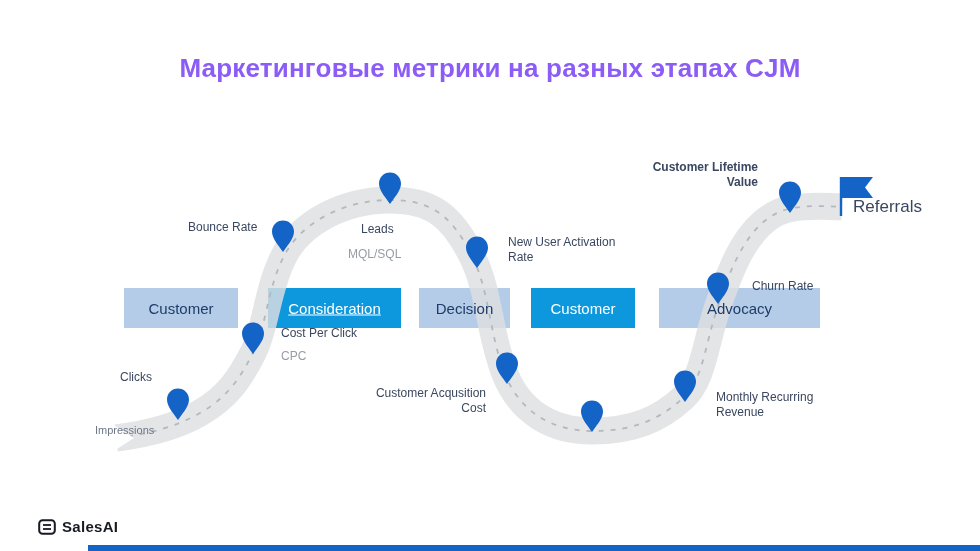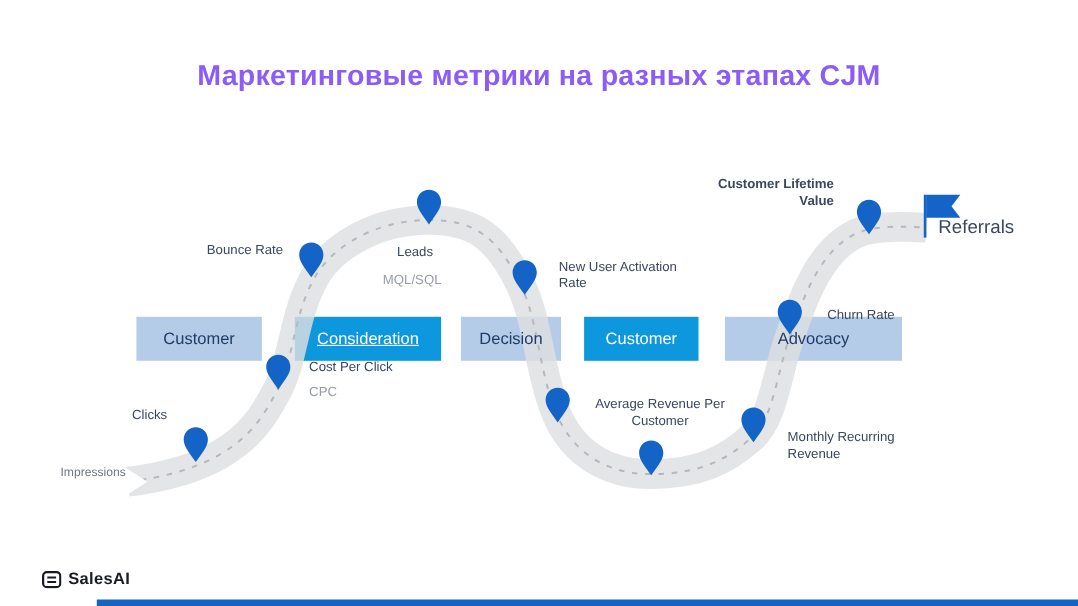--- a/index.html
+++ b/index.html
@@ -24,21 +24,21 @@
     position:absolute;z-index:5;font-size:15px;white-space:nowrap;
     transform:translate(-50%,-50%);
   }
   .stage-label.light{color:#1d3c68;}
   .stage-label.solid{color:#ffffff;}
   .metric{
     position:absolute;font-size:12px;line-height:15px;white-space:pre-line;
     color:#3a4760;
   }
   .metric.muted{color:#969ca6;}
-  .metric.soft{color:#6d7685;}
+  .metric.soft{color:#6d7685;margin-left:40px;}
   #brand{
     position:absolute;left:38px;top:518px;display:flex;align-items:center;
     gap:6px;z-index:6;
   }
   #brand-name{font-size:15px;font-weight:bold;color:#171a22;letter-spacing:.3px;}
   #bottom-bar{
     position:absolute;left:88px;right:0;bottom:0;height:6px;
     background:#1464c8;z-index:6;
   }
 </style>
@@ -109,22 +109,22 @@
       <div class="stage-label light" style="left: 739.5px; top: 308px;">Advocacy</div>
       <div class="metric soft" style="top: 423px; font-size: 11px; left: 55px;">Impressions</div>
       <div class="metric" style="top: 370px; font-size: 12px; left: 120px;">Clicks</div>
       <div class="metric" style="top: 220px; font-size: 12px; left: 188px; text-align: right;">Bounce Rate</div>
       <div class="metric" style="top: 326px; font-size: 12px; left: 281px;">Cost Per Click</div>
       <div class="metric muted" style="top: 349px; font-size: 12px; left: 281px;">CPC</div>
       <div class="metric" style="top: 222px; font-size: 12px; left: 361px;">Leads</div>
       <div class="metric muted" style="top: 247px; font-size: 12px; left: 348px;">MQL/SQL</div>
       <div class="metric" style="top: 235px; font-size: 12px; left: 508px;">New User Activation
 Rate</div>
-      <div class="metric" style="top: 360px; font-size: 12px; left: 600px; transform: translateX(-50%); text-align: center;">Average Revenue Per
-Customer</div>
+      <div class="metric" style="top: 386px; font-size: 12px; right: 494px; text-align: right;">Customer Acqusition
+Cost</div>
       <div class="metric" style="top: 390px; font-size: 12px; left: 716px;">Monthly Recurring
 Revenue</div>
       <div class="metric" style="top: 279px; font-size: 12px; left: 752px;">Churn Rate</div>
       <div class="metric" style="top: 160px; font-size: 12px; right: 222px; text-align: right; font-weight: bold;">Customer Lifetime
 Value</div>
       <div class="metric" style="top: 199px; font-size: 17px; left: 853px;">Referrals</div>
     </div>
 
   <div id="brand">
     <svg width="18" height="16" viewBox="0 0 18 16">

